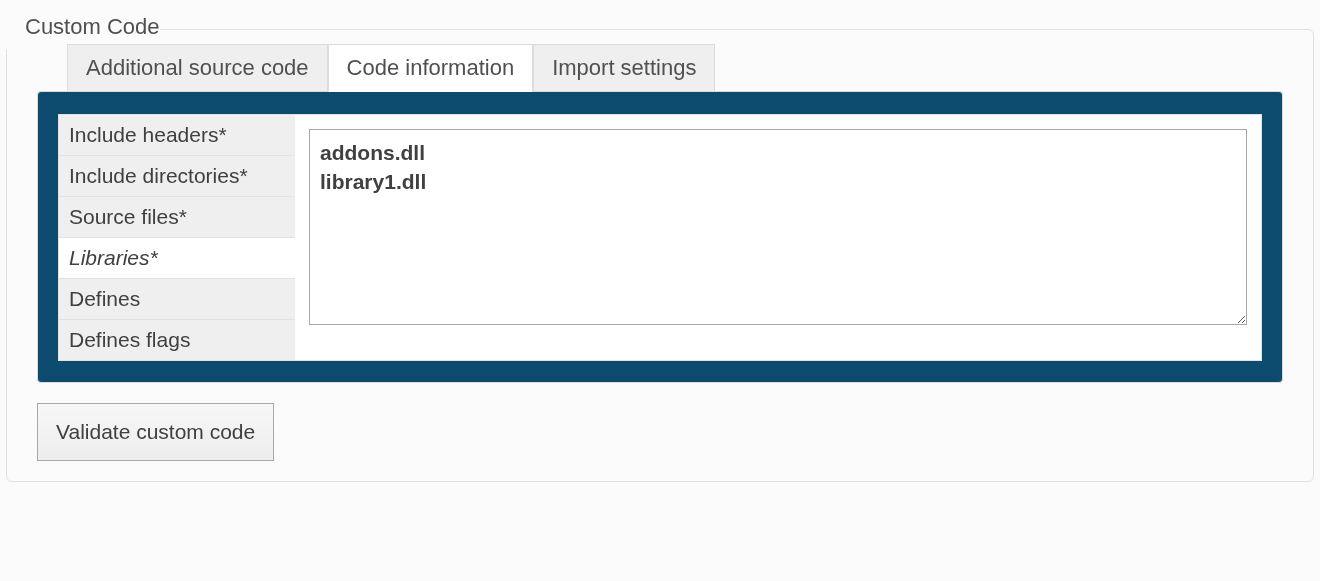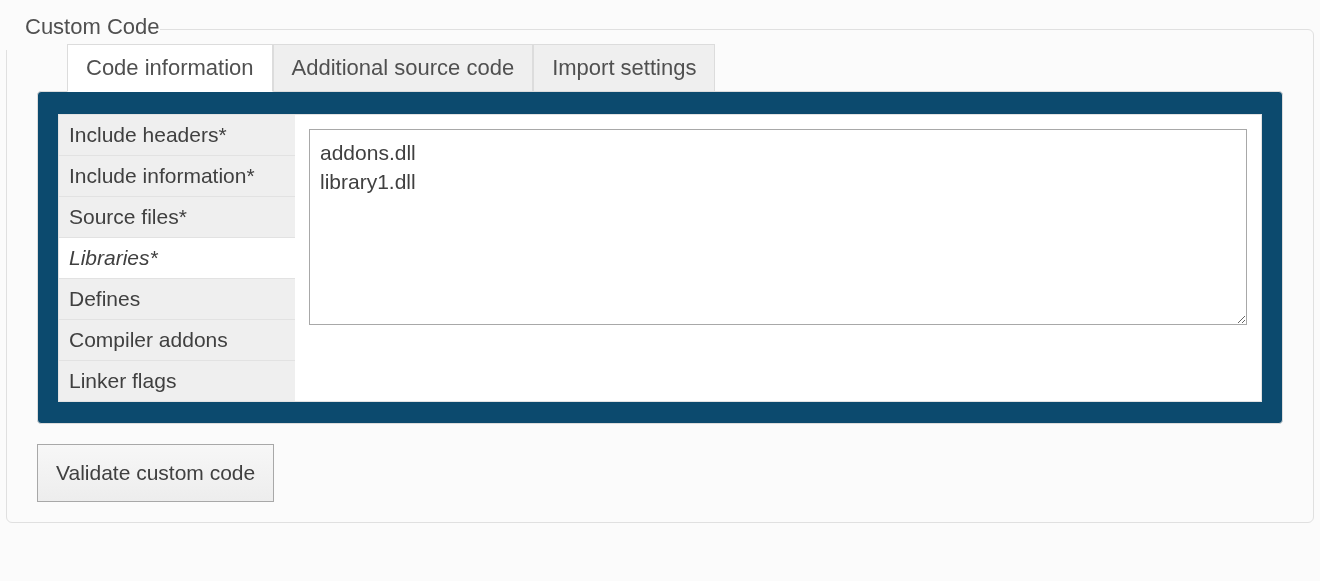--- a/index.html
+++ b/index.html
@@ -105,20 +105,21 @@
     .textarea {
       width: 100%;
       height: 196px;
       border: 1px solid #a8a8a8;
       font-family: Arial, Helvetica, sans-serif;
       font-size: 21px;
       color: #404040;
       padding: 8px 10px;
       resize: both;
       line-height: 1.4;
+      font-weight: bold;
     }
     .validate-row {
       margin: 20px 0 0 30px;
     }
     .validate-btn {
       font-size: 21px;
       color: #404040;
       background: linear-gradient(#f7f7f7, #ededed);
       border: 1px solid #a8a8a8;
       padding: 16px 18px;
@@ -126,53 +127,50 @@
     }
   </style>
 </head>
 <body>
 
 <div class="outer-wrap">
   <fieldset class="panel">
     <legend class="panel-title">Custom Code</legend>
 
     <div class="top-tabs">
+      <div class="top-tab">
+        <span>Additional source code</span>
+      </div>
       <div class="top-tab active">
         <span>Code information</span>
-      </div>
-      <div class="top-tab">
-        <span>Additional source code</span>
       </div>
       <div class="top-tab">
         <span>Import settings</span>
       </div>
     </div>
 
     <div class="content-box">
       <div class="side-tabs">
         <div class="side-tab">
           <span>Include headers*</span>
         </div>
         <div class="side-tab">
-          <span>Include information*</span>
+          <span>Include directories*</span>
         </div>
         <div class="side-tab">
           <span>Source files*</span>
         </div>
         <div class="side-tab active">
           <span>Libraries*</span>
         </div>
         <div class="side-tab">
           <span>Defines</span>
         </div>
         <div class="side-tab">
-          <span>Compiler addons</span>
-        </div>
-        <div class="side-tab">
-          <span>Linker flags</span>
+          <span>Defines flags</span>
         </div>
       </div>
 
       <div class="detail-pane">
         <textarea class="textarea" style="">addons.dll
 library1.dll</textarea>
       </div>
     </div>
 
     <div class="validate-row">

